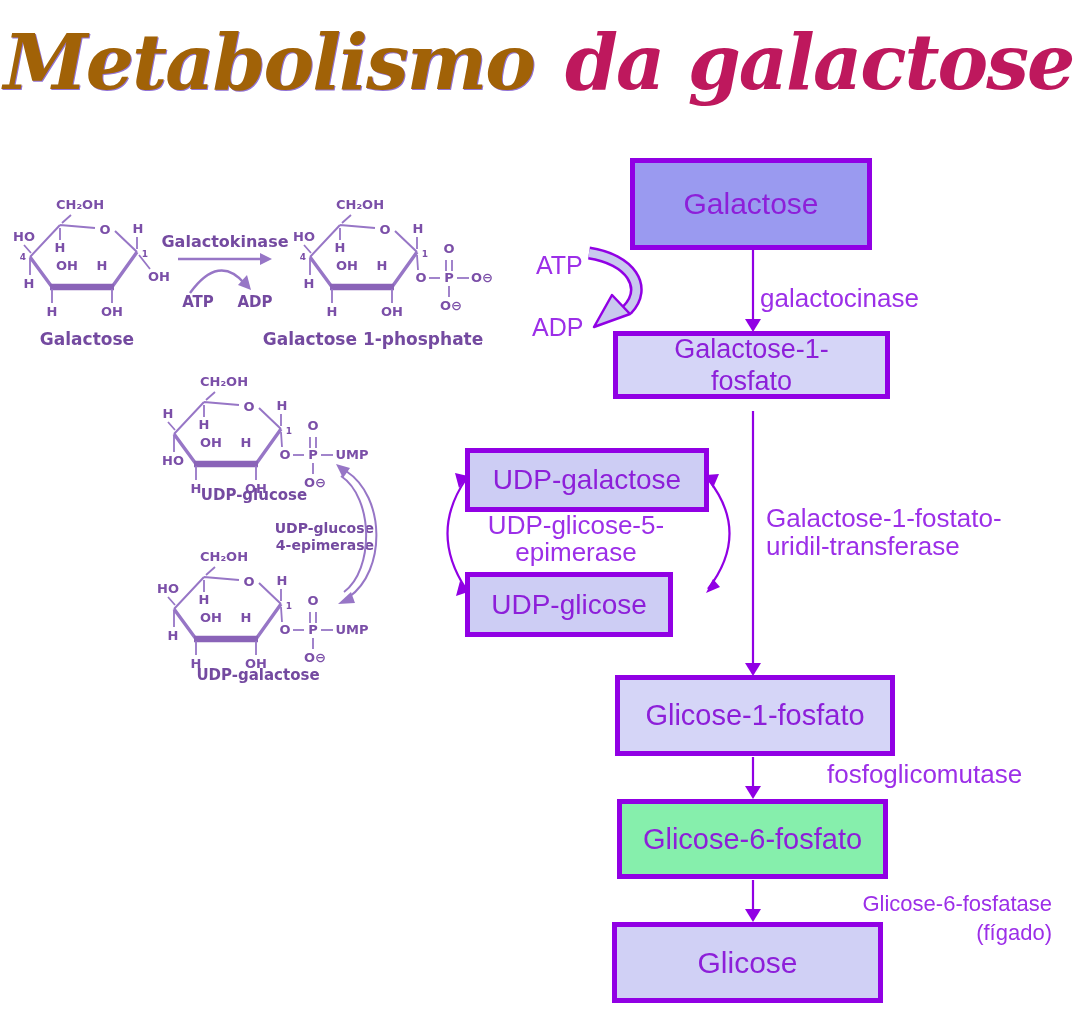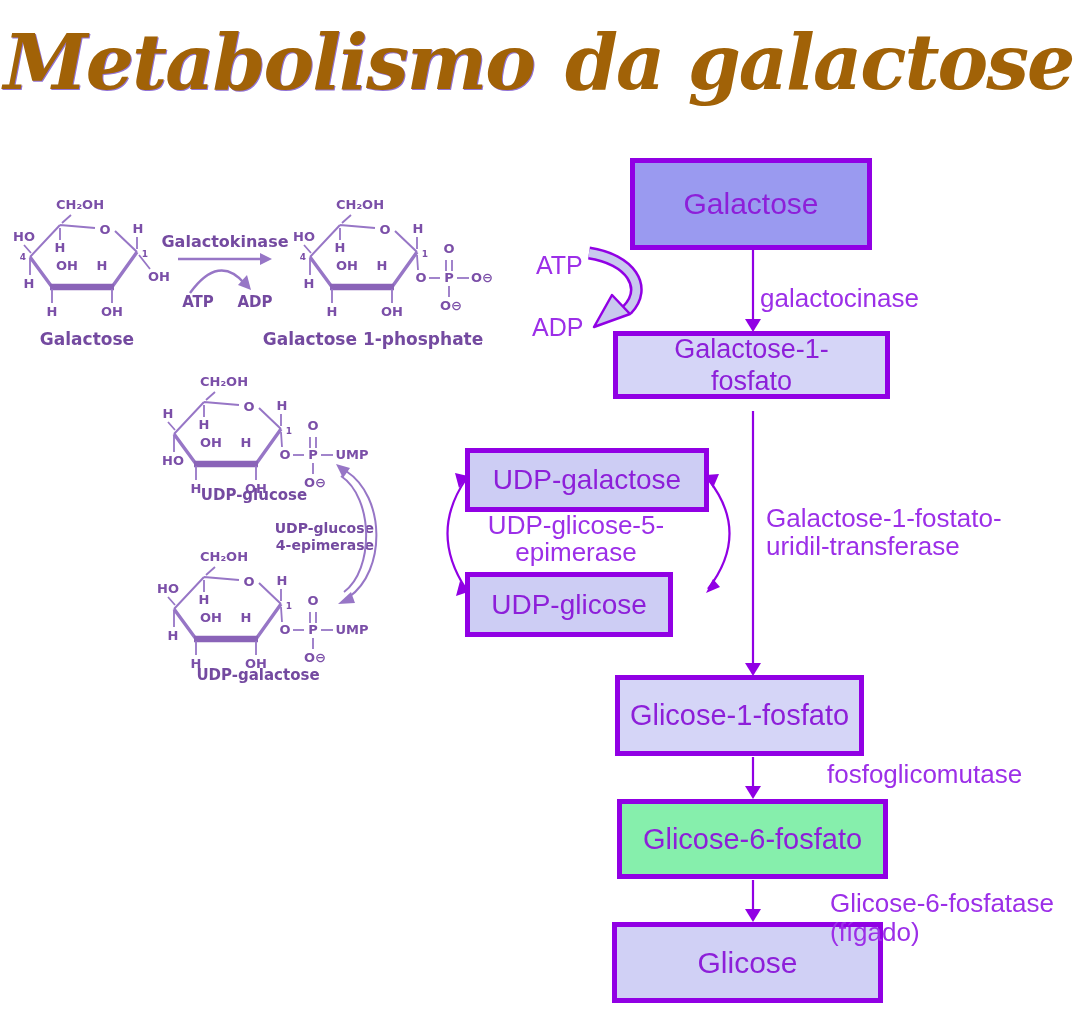--- a/index.html
+++ b/index.html
@@ -5,21 +5,21 @@
   html,body{margin:0;padding:0}
   body{width:1077px;height:1016px;position:relative;background:#ffffff;
        font-family:"Liberation Sans",sans-serif;overflow:hidden}
   .stage{position:absolute;inset:0}
 
   
   .title{position:absolute;left:0;right:0;top:18px;text-align:center;white-space:nowrap;
          font-family:"DejaVu Serif",serif;font-style:italic;font-weight:bold;
          font-size:76px;letter-spacing:-2px}
   .t1{color:#a16207;text-shadow:1px 1px 0 #9273d6}
-  .t2{color:#a16207;margin-left:31px}
+  .t2{color:#be185d;margin-left:31px}
 
   
   .box{position:absolute;box-sizing:border-box;border:5px solid #9100e4;
        display:flex;flex-direction:column;align-items:center;justify-content:center;
        color:#8d1fd9;text-align:center;line-height:1.2}
 
   
   .lbl{position:absolute;color:#9c2fe8;white-space:nowrap}
 
   svg{position:absolute;overflow:visible}
@@ -102,21 +102,21 @@
   </div>
 
   <div class="box" style="left:465px;top:448px;width:244px;height:64px;background:#cdcdf4;font-size:28px">
     <span>UDP-galactose</span>
   </div>
 
   <div class="box" style="left:465px;top:572px;width:208px;height:65px;background:#cdcdf4;font-size:28px">
     <span>UDP-glicose</span>
   </div>
 
-  <div class="box" style="left:615px;top:675px;width:249px;height:81px;background:#d5d5f7;font-size:29px">
+  <div class="box" style="left:615px;top:675px;width:280px;height:81px;background:#d5d5f7;font-size:29px">
     <span>Glicose-1-fosfato</span>
   </div>
 
   <div class="box" style="left:617px;top:799px;width:271px;height:80px;background:#86efac;font-size:29px">
     <span>Glicose-6-fosfato</span>
   </div>
 
   <div class="box" style="left:612px;top:922px;width:271px;height:81px;background:#d0d0f5;font-size:30px">
     <span>Glicose</span>
   </div>
@@ -131,21 +131,21 @@
     <div>uridil-transferase</div>
   </div>
 
   <div class="lbl" style="left:462px;top:512px;width:228px;text-align:center;font-size:26px;line-height:27px">
     <div>UDP-glicose-5-</div>
     <div>epimerase</div>
   </div>
 
   <div class="lbl" style="left:827px;top:759px;font-size:26px">fosfoglicomutase</div>
 
-  <div class="lbl" style="left:830px;top:889px;width:222px;text-align:left;font-size:26px;line-height:29px">
+  <div class="lbl" style="left:830px;top:889px;width:222px;text-align:right;font-size:22px;line-height:29px">
     <div>Glicose-6-fosfatase</div>
     <div>(fígado)</div>
   </div>
 
   <svg id="chem1" style="left:14px;top:193px" width="520" height="170" viewBox="0 0 520 170">
 
     <g>
       <path class="rl" d="M16,64 L46,32 M46,32 L81,35 M101,38 L123,59"></path>
       <path class="rl2" d="M123,59 L98,94 M38,94 L16,64"></path>
       <line class="rl3" x1="36" y1="94" x2="100" y2="94"></line>

